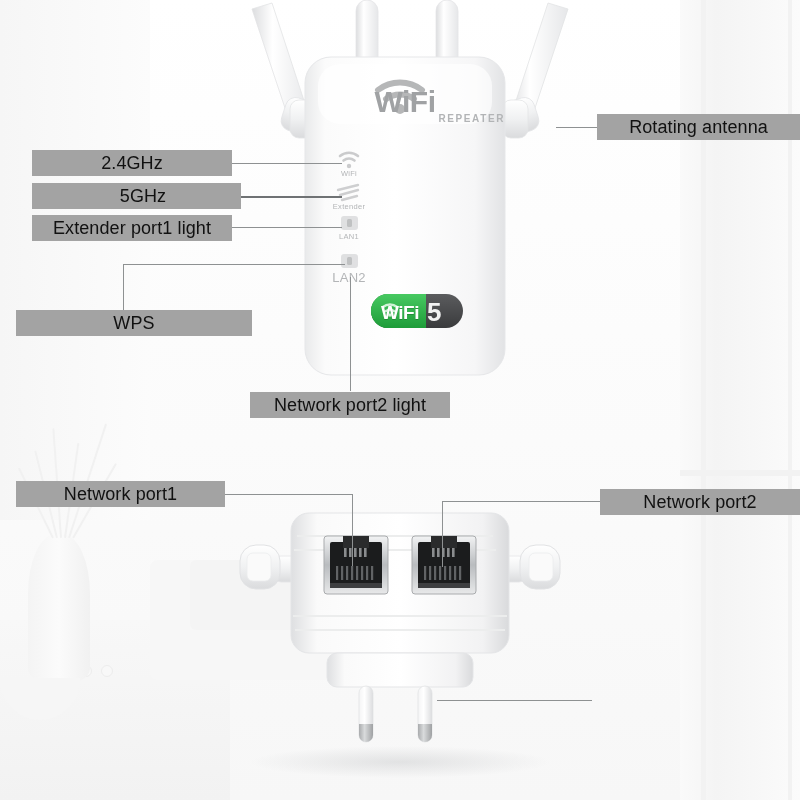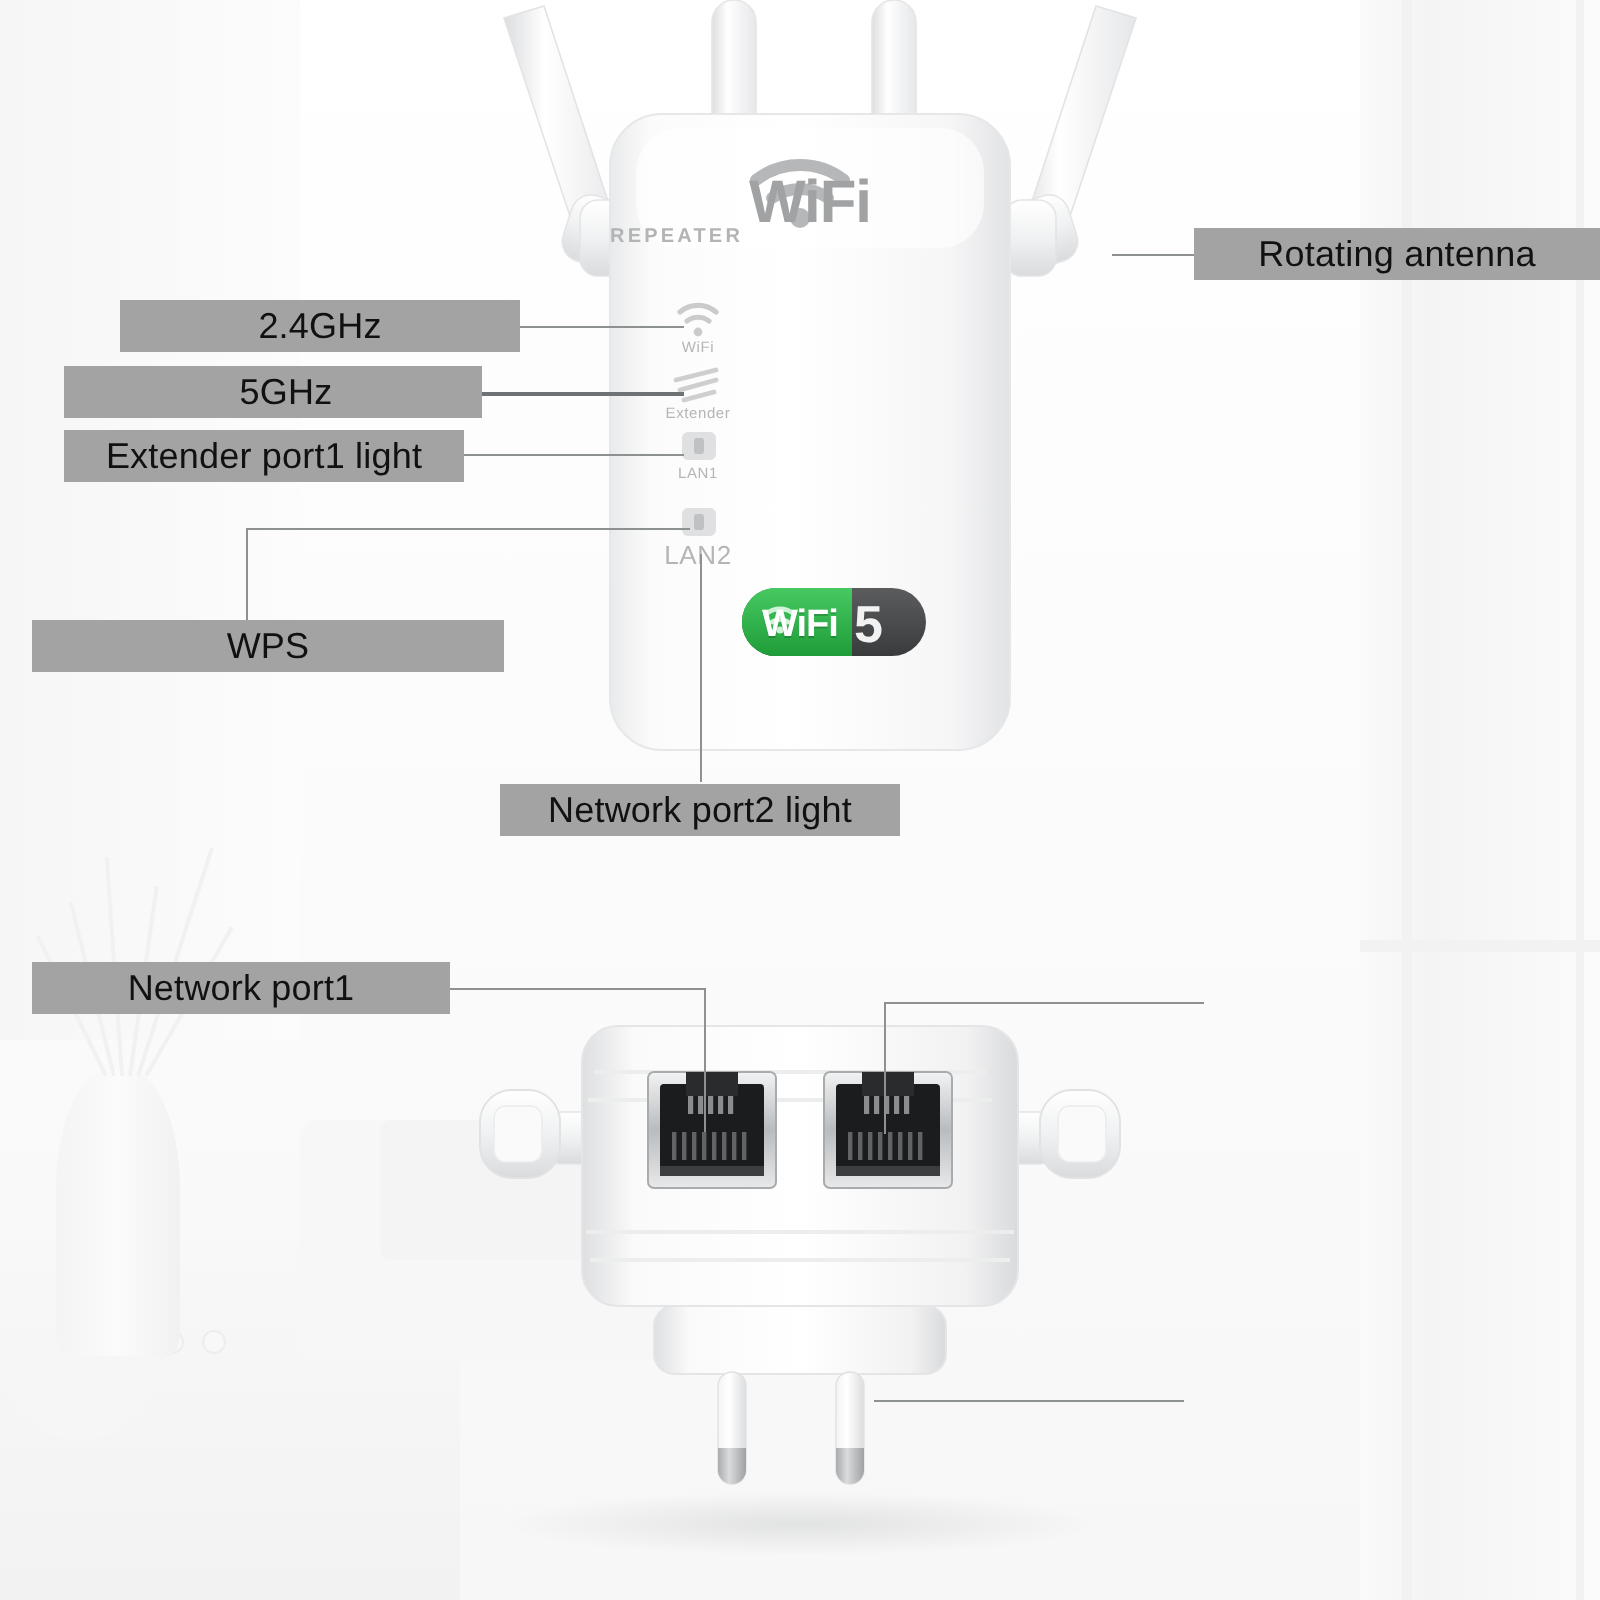--- a/index.html
+++ b/index.html
@@ -279,21 +279,21 @@
         <g>
           <rect x="418" y="686" width="14" height="56" rx="7" fill="url(#gPin)" stroke="#e0e1e3" stroke-width="0.7"></rect>
           <path d="M418 724 h14 v11 a7 7 0 0 1 -14 0 z" fill="url(#gPinTip)"></path>
         </g>
       </g>
     </g>
   </svg>
 
   <div style="position:absolute;left:305px;top:85px;width:200px;text-align:center;
               font-size:30px;font-weight:bold;color:#a0a2a4;letter-spacing:-0.5px;">WiFi</div>
-  <div style="position:absolute;left:305px;top:113px;width:200px;text-align:left;
+  <div style="position:absolute;left:305px;top:113px;width:200px;text-align:right;
               font-size:10px;font-weight:bold;color:#b2b4b6;letter-spacing:1.6px;">REPEATER</div>
 
   <div style="position:absolute;left:326px;top:169px;width:46px;text-align:center;
               font-size:7.5px;color:#b3b5b7;letter-spacing:.3px;">WiFi</div>
   <div style="position:absolute;left:322px;top:202px;width:54px;text-align:center;
               font-size:7.5px;color:#b3b5b7;letter-spacing:.3px;">Extender</div>
   <div style="position:absolute;left:326px;top:232px;width:46px;text-align:center;
               font-size:7.5px;color:#b3b5b7;letter-spacing:.3px;">LAN1</div>
   <div style="position:absolute;left:326px;top:270px;width:46px;text-align:center;
               font-size:13px;color:#b3b5b7;letter-spacing:.3px;">LAN2</div>
@@ -319,27 +319,28 @@
   <div class="leader leader-h" style="left:211px;top:494px;width:141px;"></div>
   <div class="leader leader-v" style="left:352px;top:494px;height:72px;"></div>
 
   <div class="leader leader-h" style="left:442px;top:501px;width:160px;"></div>
   <div class="leader leader-v" style="left:442px;top:501px;height:66px;"></div>
 
   <div class="leader leader-h" style="left:437px;top:700px;width:155px;"></div>
 
   <div class="label" style="left:597px;top:114px;width:203px;">Rotating antenna</div>
 
-  <div class="label" style="left:32px;top:150px;width:200px;margin-left:28px;">2.4GHz</div>
+  <div class="label" style="left:32px;top:150px;width:200px;">2.4GHz</div>
 
   <div class="label" style="left:32px;top:183px;width:196px;padding-left:13px;">5GHz</div>
 
   <div class="label" style="left:32px;top:215px;width:200px;">Extender port1  light</div>
 
   <div class="label" style="left:16px;top:310px;width:236px;">WPS</div>
 
   <div class="label" style="left:250px;top:392px;width:200px;text-align:center;">Network port2 light</div>
 
   <div class="label" style="left:16px;top:481px;width:209px;">Network port1</div>
 
+  <div class="label" style="left:600px;top:489px;width:200px;">Network port2</div>
 
 
 </div>
 
 </body></html>

